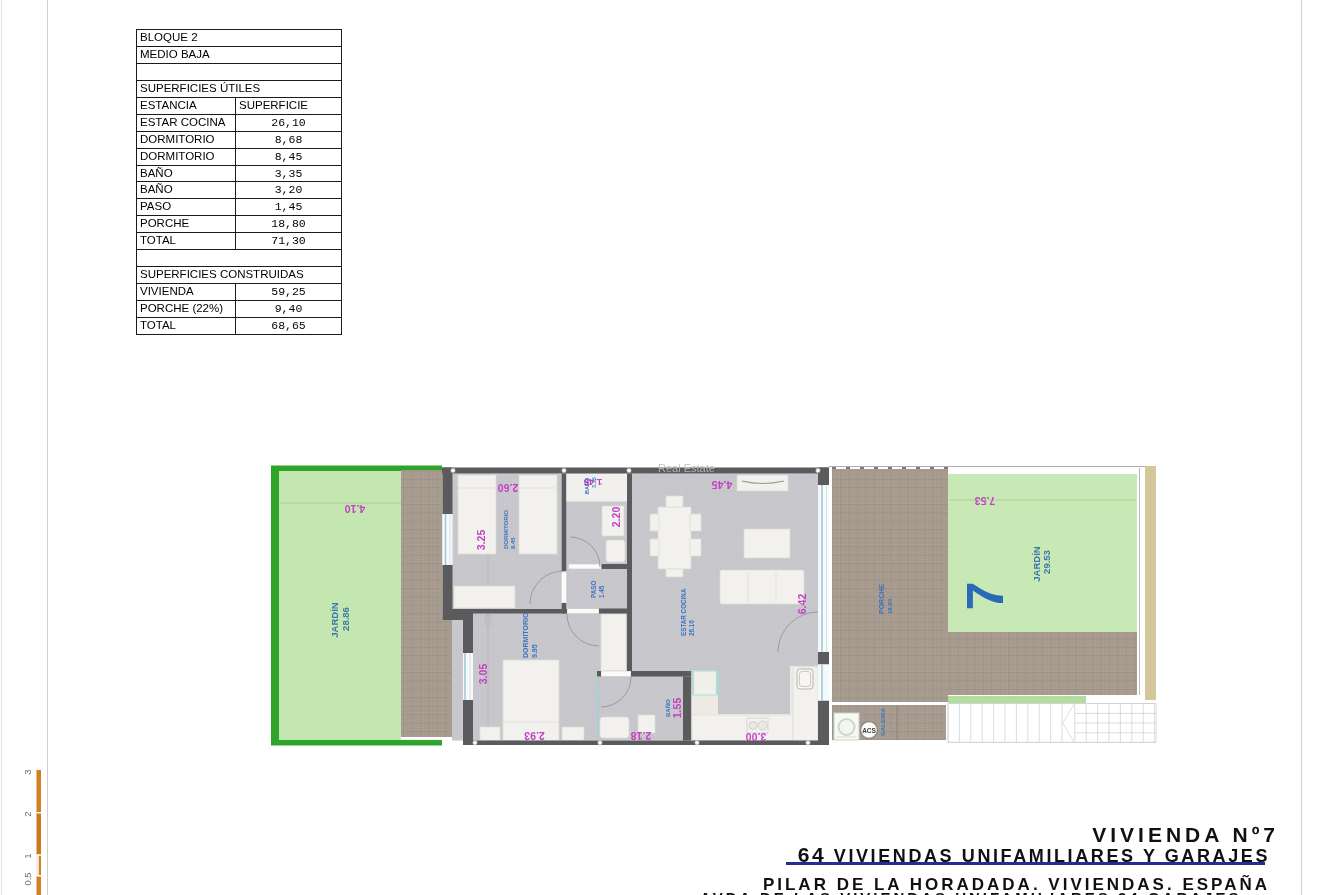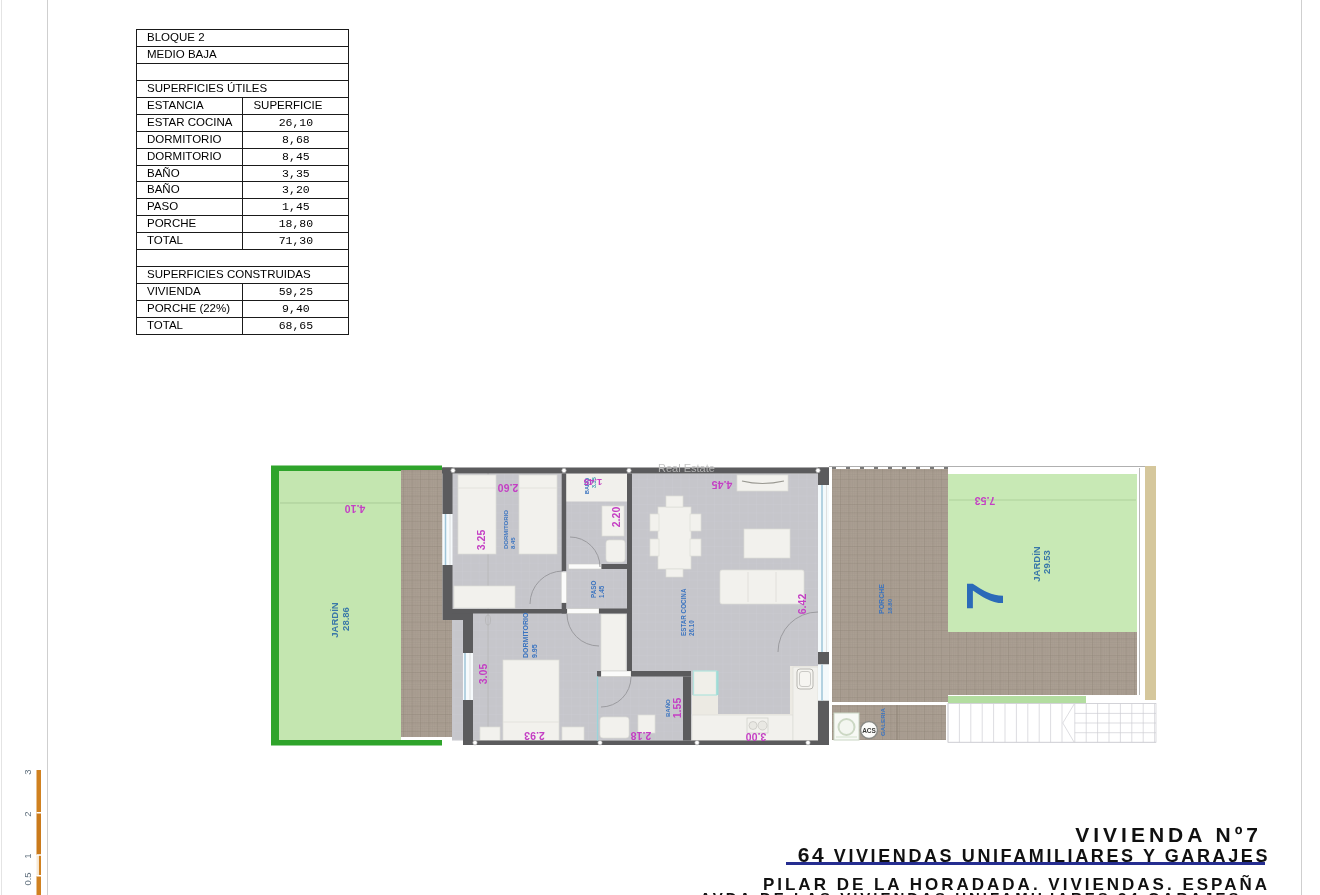--- a/index.html
+++ b/index.html
@@ -1,21 +1,21 @@
 <!DOCTYPE html>
 <html><head>
 <meta charset="utf-8">
 <style>
   html,body{margin:0;padding:0;background:#fff;}
   #page{position:relative;width:1320px;height:895px;background:#fff;overflow:hidden;
         font-family:"Liberation Sans", sans-serif;}
   .vline{position:absolute;top:0;bottom:0;width:1px;background:#cfcfcf;}
   
   #areatable{position:absolute;left:136px;top:29px;border-collapse:collapse;table-layout:fixed;}
-  #areatable td{border:1px solid #1a1a1a;font-size:11.5px;color:#000;padding:0 10px;
+  #areatable td{border:1px solid #1a1a1a;font-size:11.5px;color:#000;padding:0 3px;
      height:15.95px;line-height:15.9px;white-space:nowrap;overflow:hidden;}
   #areatable td.num{text-align:center;font-family:Liberation Mono, monospace;}
   
   .tb{position:absolute;color:#101010;font-weight:bold;white-space:nowrap;}
 </style>
 </head>
 <body>
 <div id="page">
 
   <div class="vline" style="left:1px;background:#e4e4e4;"></div>
@@ -418,21 +418,21 @@
       <path d="M36.5,812.7H41M36.5,855H41M36.5,875.7H41" stroke="#fff" stroke-width="1.4"></path>
       <g fill="#5f6f7d" font-size="9.5" text-anchor="middle">
         <text transform="translate(31,772) rotate(-90)">3</text>
         <text transform="translate(31,814) rotate(-90)">2</text>
         <text transform="translate(31,856) rotate(-90)">1</text>
         <text transform="translate(31,879) rotate(-90)">0.5</text>
       </g>
     </g>
   </svg>
 
-  <div class="tb" style="right:58px;top:823px;font-size:21px;letter-spacing:4px;text-align:center;">VIVIENDA Nº7</div>
+  <div class="tb" style="right:41px;top:823px;font-size:21px;letter-spacing:4px;text-align:center;">VIVIENDA Nº7</div>
 
   <div class="tb" style="right:50px;top:843px;font-size:18px;letter-spacing:2.6px;"><span style="font-size:21px;">64</span> VIVIENDAS UNIFAMILIARES Y GARAJES</div>
 
   <div style="position:absolute;left:786px;top:862px;width:479px;height:3.2px;background:#252d90;"></div>
 
   <div class="tb" style="right:50px;top:875px;font-size:17px;letter-spacing:3px;">PILAR DE LA HORADADA. VIVIENDAS. ESPAÑA</div>
 
   <div style="position:absolute;left:700px;top:893px;width:580px;height:2px;overflow:hidden;">
     <div class="tb" style="position:static;margin-top:-4px;font-size:15px;letter-spacing:3px;">AVDA DE LAS VIVIENDAS UNIFAMILIARES 34 GARAJES</div>
   </div>

